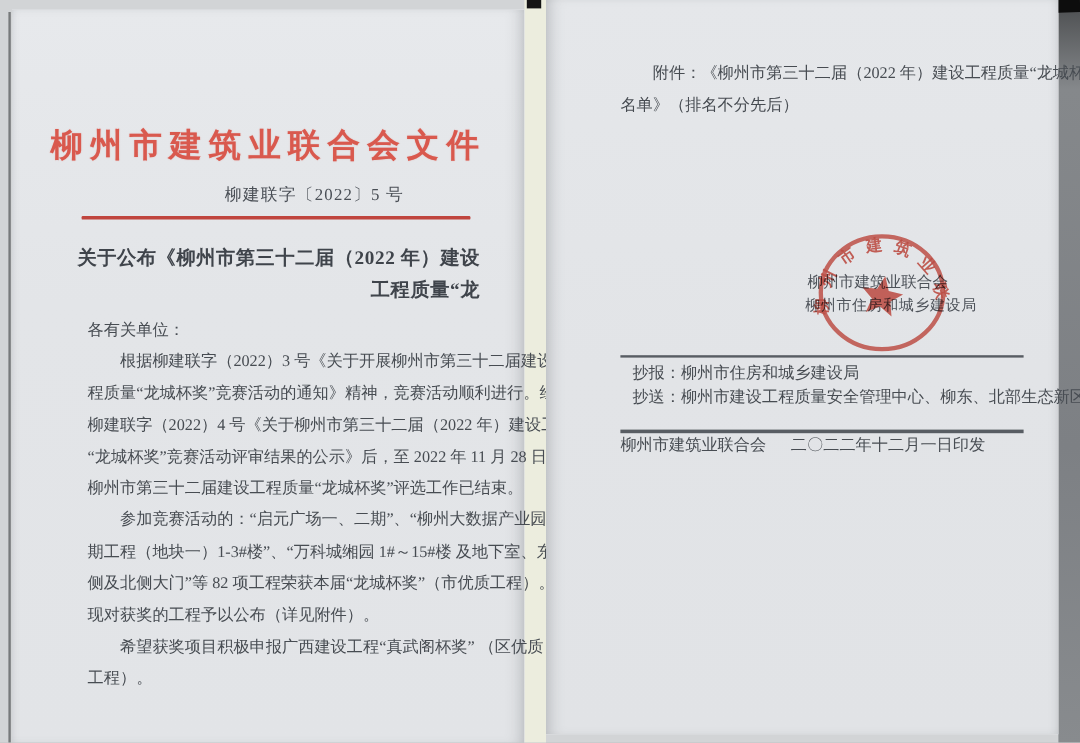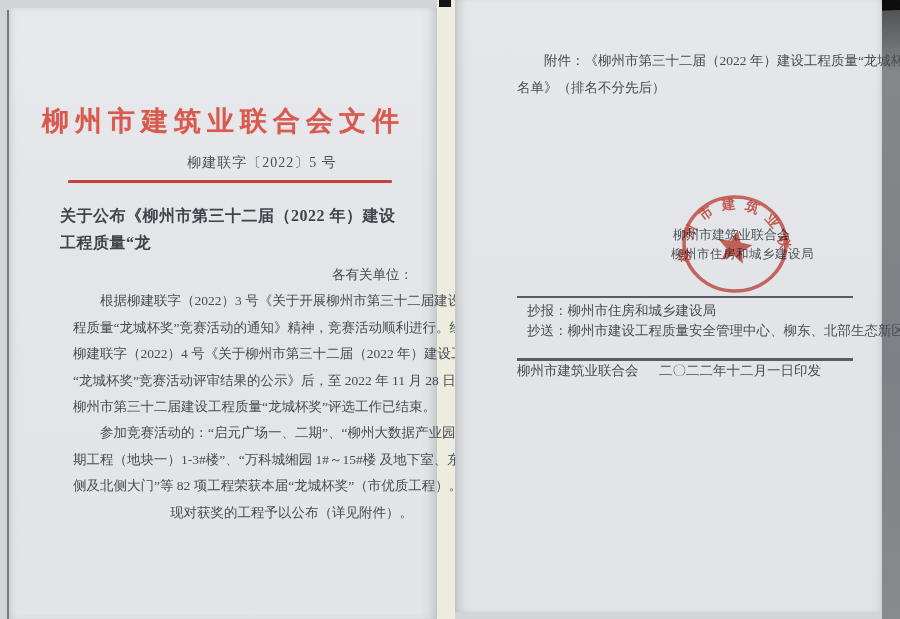--- a/index.html
+++ b/index.html
@@ -33,26 +33,26 @@
     font-family:"Liberation Sans","DejaVu Sans",sans-serif;font-weight:bold;
     font-size:27px;letter-spacing:6px;color:#d9594e;
     text-shadow:0 0 1px rgba(217,89,78,.45);white-space:nowrap;
   }
   .doc-number{
     position:absolute;left:0;top:146px;width:504px;text-align:center;
     font-size:14px;letter-spacing:1px;color:#4a4f56;
   }
   .red-rule{position:absolute;left:58px;top:172px;width:324px;height:3px;background:#c0453e;border-radius:1px;}
   .doc-title{
-    position:absolute;left:50px;top:194px;width:340px;text-align:left;
+    position:absolute;left:50px;top:194px;width:340px;text-align:right;
     font-weight:bold;font-size:16px;line-height:27px;color:#3f444b;
     letter-spacing:.5px;
   }
   .body-block{position:absolute;left:63px;top:254px;width:340px;font-size:13.5px;color:#474c52;}
-  .body-block div{line-height:26.4px;white-space:nowrap;text-align:right;}
+  .body-block div{line-height:26.4px;white-space:nowrap;}
   .para div:first-child{text-indent:2em;}
   .blurred{filter:blur(.3px);}
   
   .attachment{position:absolute;left:62px;top:48px;width:350px;font-size:13.5px;color:#474c52;}
   .attachment div{line-height:26.5px;white-space:nowrap;}
   .attachment div:first-child{text-indent:2em;}
   .sign-name{position:absolute;left:218px;top:226px;width:170px;font-size:13px;color:#4e535a;white-space:nowrap;}
   .sign-date{position:absolute;left:216px;top:246px;width:170px;font-size:12.5px;letter-spacing:.5px;color:#4e535a;white-space:nowrap;}
   .seal{position:absolute;left:220px;top:184px;width:120px;height:120px;mix-blend-mode:multiply;opacity:.9;filter:blur(.3px);}
   .rule{position:absolute;left:62px;width:336px;background:#585d63;}
@@ -94,20 +94,24 @@
           <div>柳建联字（2022）4 号《关于柳州市第三十二届（2022 年）建设工程</div>
           <div>“龙城杯奖”竞赛活动评审结果的公示》后，至 2022 年 11 月 28 日</div>
           <div>柳州市第三十二届建设工程质量“龙城杯奖”评选工作已结束。</div>
         </div>
       <div class="para">
           <div>参加竞赛活动的：“启元广场一、二期”、“柳州大数据产业园一</div>
           <div>期工程（地块一）1-3#楼”、“万科城缃园 1#～15#楼 及地下室、东</div>
           <div>侧及北侧大门”等 82 项工程荣获本届“龙城杯奖”（市优质工程）。</div>
           <div>现对获奖的工程予以公布（详见附件）。</div>
         </div>
+      <div class="para">
+          <div>希望获奖项目积极申报广西建设工程“真武阁杯奖” （区优质</div>
+          <div>工程）。</div>
+        </div>
     </div>
   </div>
 
   <div class="page page-right">
     <div class="attachment blurred">
         <div>附件：《柳州市第三十二届（2022 年）建设工程质量“龙城杯奖”</div>
         <div>名单》（排名不分先后）</div>
       </div>
 
     <div class="sign-name blurred">柳州市建筑业联合会</div>

